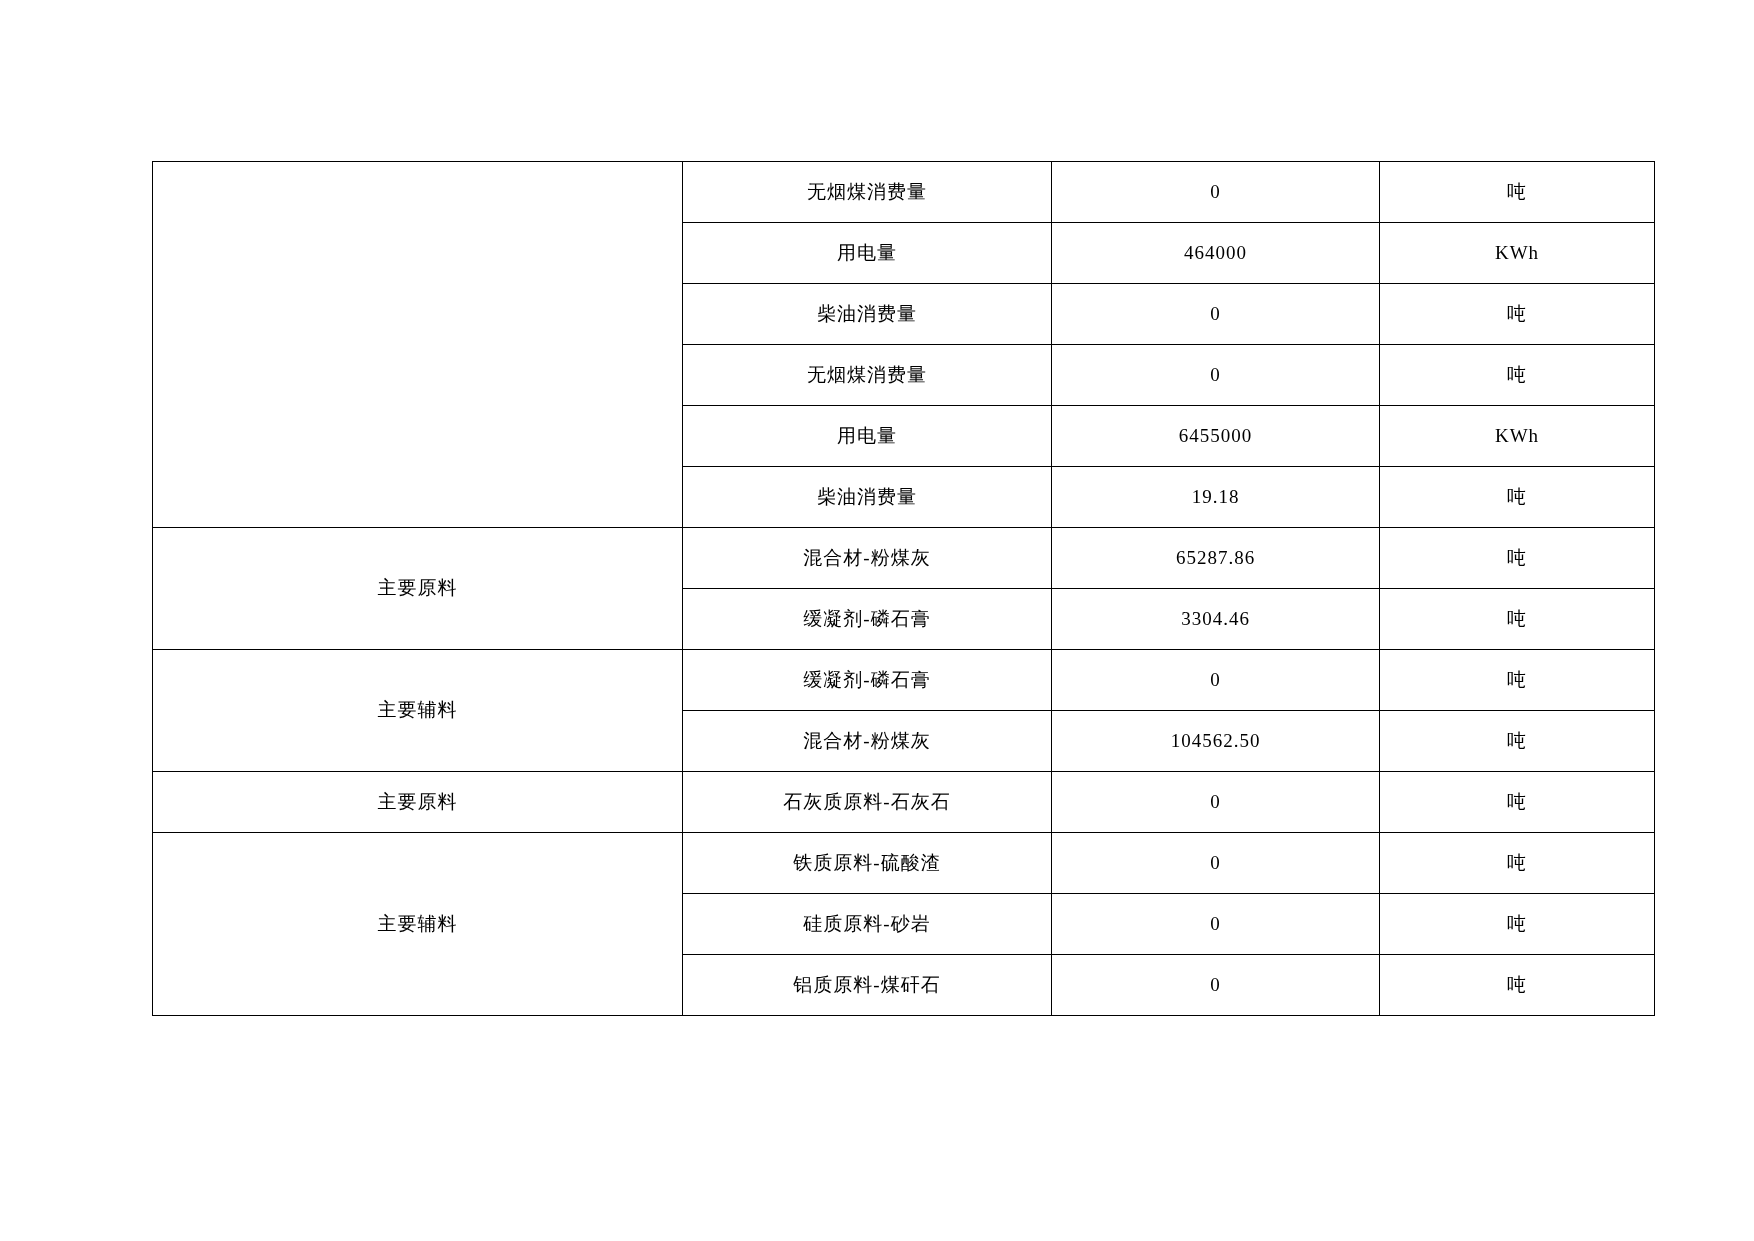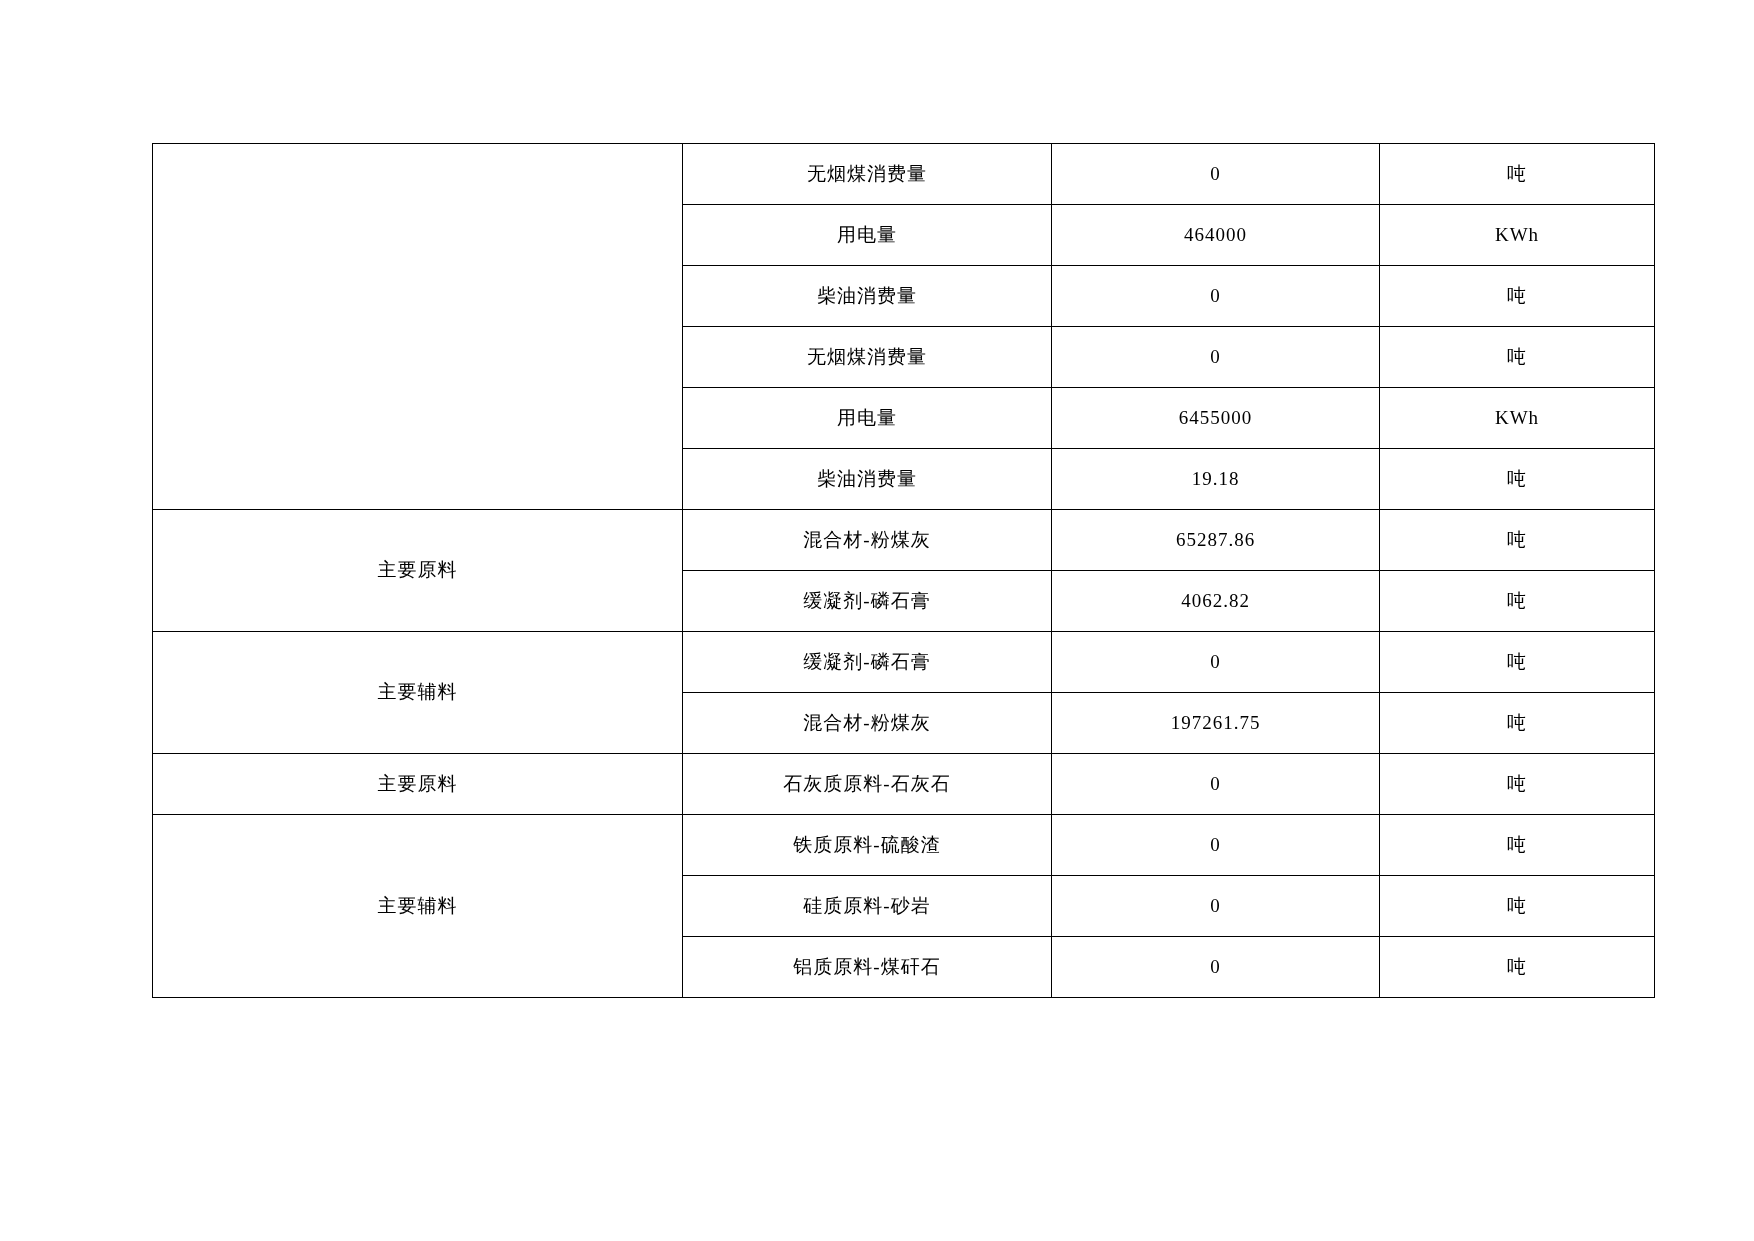--- a/index.html
+++ b/index.html
@@ -23,20 +23,21 @@
   .table-wrap {
     position: absolute;
     left: 152px;
     top: 143px;
     width: 1450px;
   }
   table.doc-table {
     border-collapse: collapse;
     width: 1450px;
     table-layout: fixed;
+    margin-top: 18px;
   }
   table.doc-table td {
     border: 1px solid #000000;
     text-align: center;
     vertical-align: middle;
     font-size: 19px;
     line-height: 1.4;
     padding: 0 6px;
     letter-spacing: 1px;
   }
@@ -95,33 +96,33 @@
         </tr>
 
         <tr class="row-h">
           <td class="c-category" rowspan="2">主要原料</td>
           <td class="c-item">混合材-粉煤灰</td>
           <td class="c-value num">65287.86</td>
           <td class="c-unit unit">吨</td>
         </tr>
         <tr class="row-h">
           <td class="c-item">缓凝剂-磷石膏</td>
-          <td class="c-value num">4062.82</td>
+          <td class="c-value num">3304.46</td>
           <td class="c-unit unit">吨</td>
         </tr>
 
         <tr class="row-h">
           <td class="c-category" rowspan="2">主要辅料</td>
           <td class="c-item">缓凝剂-磷石膏</td>
           <td class="c-value num">0</td>
           <td class="c-unit unit">吨</td>
         </tr>
         <tr class="row-h">
           <td class="c-item">混合材-粉煤灰</td>
-          <td class="c-value num">197261.75</td>
+          <td class="c-value num">104562.50</td>
           <td class="c-unit unit">吨</td>
         </tr>
 
         <tr class="row-h">
           <td class="c-category" rowspan="1">主要原料</td>
           <td class="c-item">石灰质原料-石灰石</td>
           <td class="c-value num">0</td>
           <td class="c-unit unit">吨</td>
         </tr>
 

